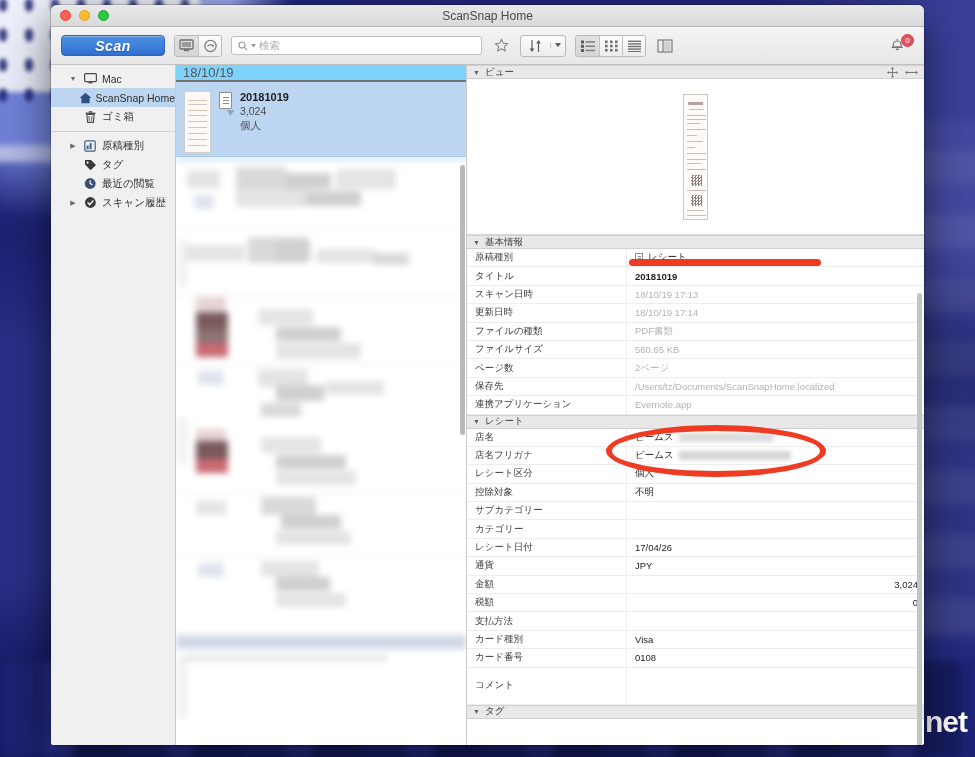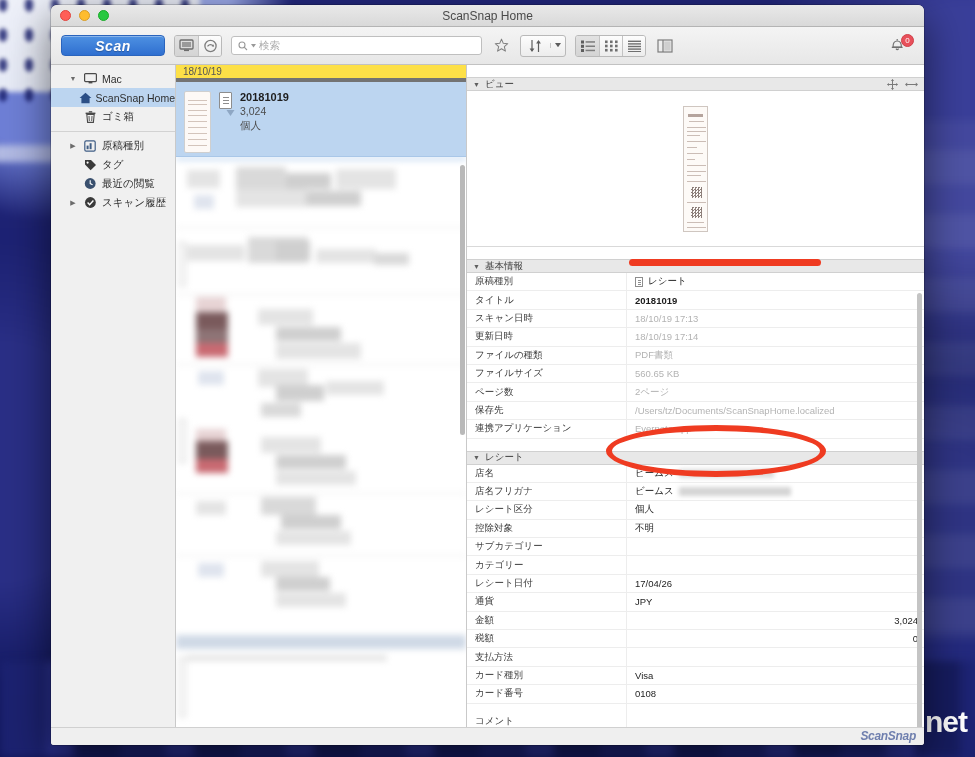--- a/index.html
+++ b/index.html
@@ -159,22 +159,22 @@
   .sb-fill { flex:1 1 auto; }
 
   
   .listcol {
     width:291px; flex:0 0 291px; background:#fff;
     border-right:1px solid #c9c9c9;
     position:relative; overflow:hidden;
     display:flex; flex-direction:column;
   }
   .list-date {
-    height:17px; flex:0 0 17px; background:#fde047; border-bottom:4px solid #737373;
-    font-size:10px; color:#555; display:flex; align-items:center; padding-left:7px;
+    height:17px; flex:0 0 17px; background:#7dd3fc; border-bottom:2px solid #737373;
+    font-size:13px; color:#555; display:flex; align-items:center; padding-left:7px;
   }
   .list-row {
     height:75px; display:flex; align-items:flex-start; gap:8px;
     padding:9px 8px 0 8px; border-bottom:1px solid #ededed; position:relative;
   }
   .list-row.sel { background:#bcd5f0; border-bottom:1px solid #a9c7e8; }
   .thumb {
     width:27px; height:62px; background:#fdf9f6;
     border:1px solid #cfcfcf; border-radius:2px; overflow:hidden; position:relative;
     flex:0 0 27px;
@@ -214,21 +214,21 @@
 
   
   .detail {
     flex:1 1 auto; background:#fff; position:relative;
     display:flex; flex-direction:column; min-width:0; overflow:hidden;
   }
   .sect-head {
     height:14px; flex:0 0 14px; background:#e8e8e8;
     border-top:1px solid #d0d0d0; border-bottom:1px solid #d0d0d0;
     display:flex; align-items:center; padding:0 6px; gap:5px;
-    font-size:9.5px; color:#3c3c3c; position:relative;margin-top:12px;
+    font-size:9.5px; color:#3c3c3c; position:relative;
   }
   .sect-head .tri { font-size:7px; color:#5f5f5f; }
   .sect-head .right-ic { position:absolute; right:6px; display:flex; gap:7px; align-items:center; }
 
   .viewer {
     flex:0 0 156px; background:#fff; display:flex; align-items:center; justify-content:center;
     border-bottom:1px solid #d9d9d9;
   }
   .receipt {
     width:25px; height:126px; background:#fdfaf7;
@@ -760,19 +760,16 @@
 
       <div class="sect-head">
         <span class="tri">▼</span>
         <span>タグ</span>
       </div>
 
       <div class="detail-scroll"></div>
     </div>
   </div>
 
-  <div class="statusbar">
-    <div class="wm">ScanSnap</div>
-  </div>
 
   <div class="ann-line" style="left:578px; top:254px; width:192px;"></div>
   <div class="ann-circle" style="left:555px; top:420px; width:220px; height:52px;"></div>
 </div>
 
 </body></html>

